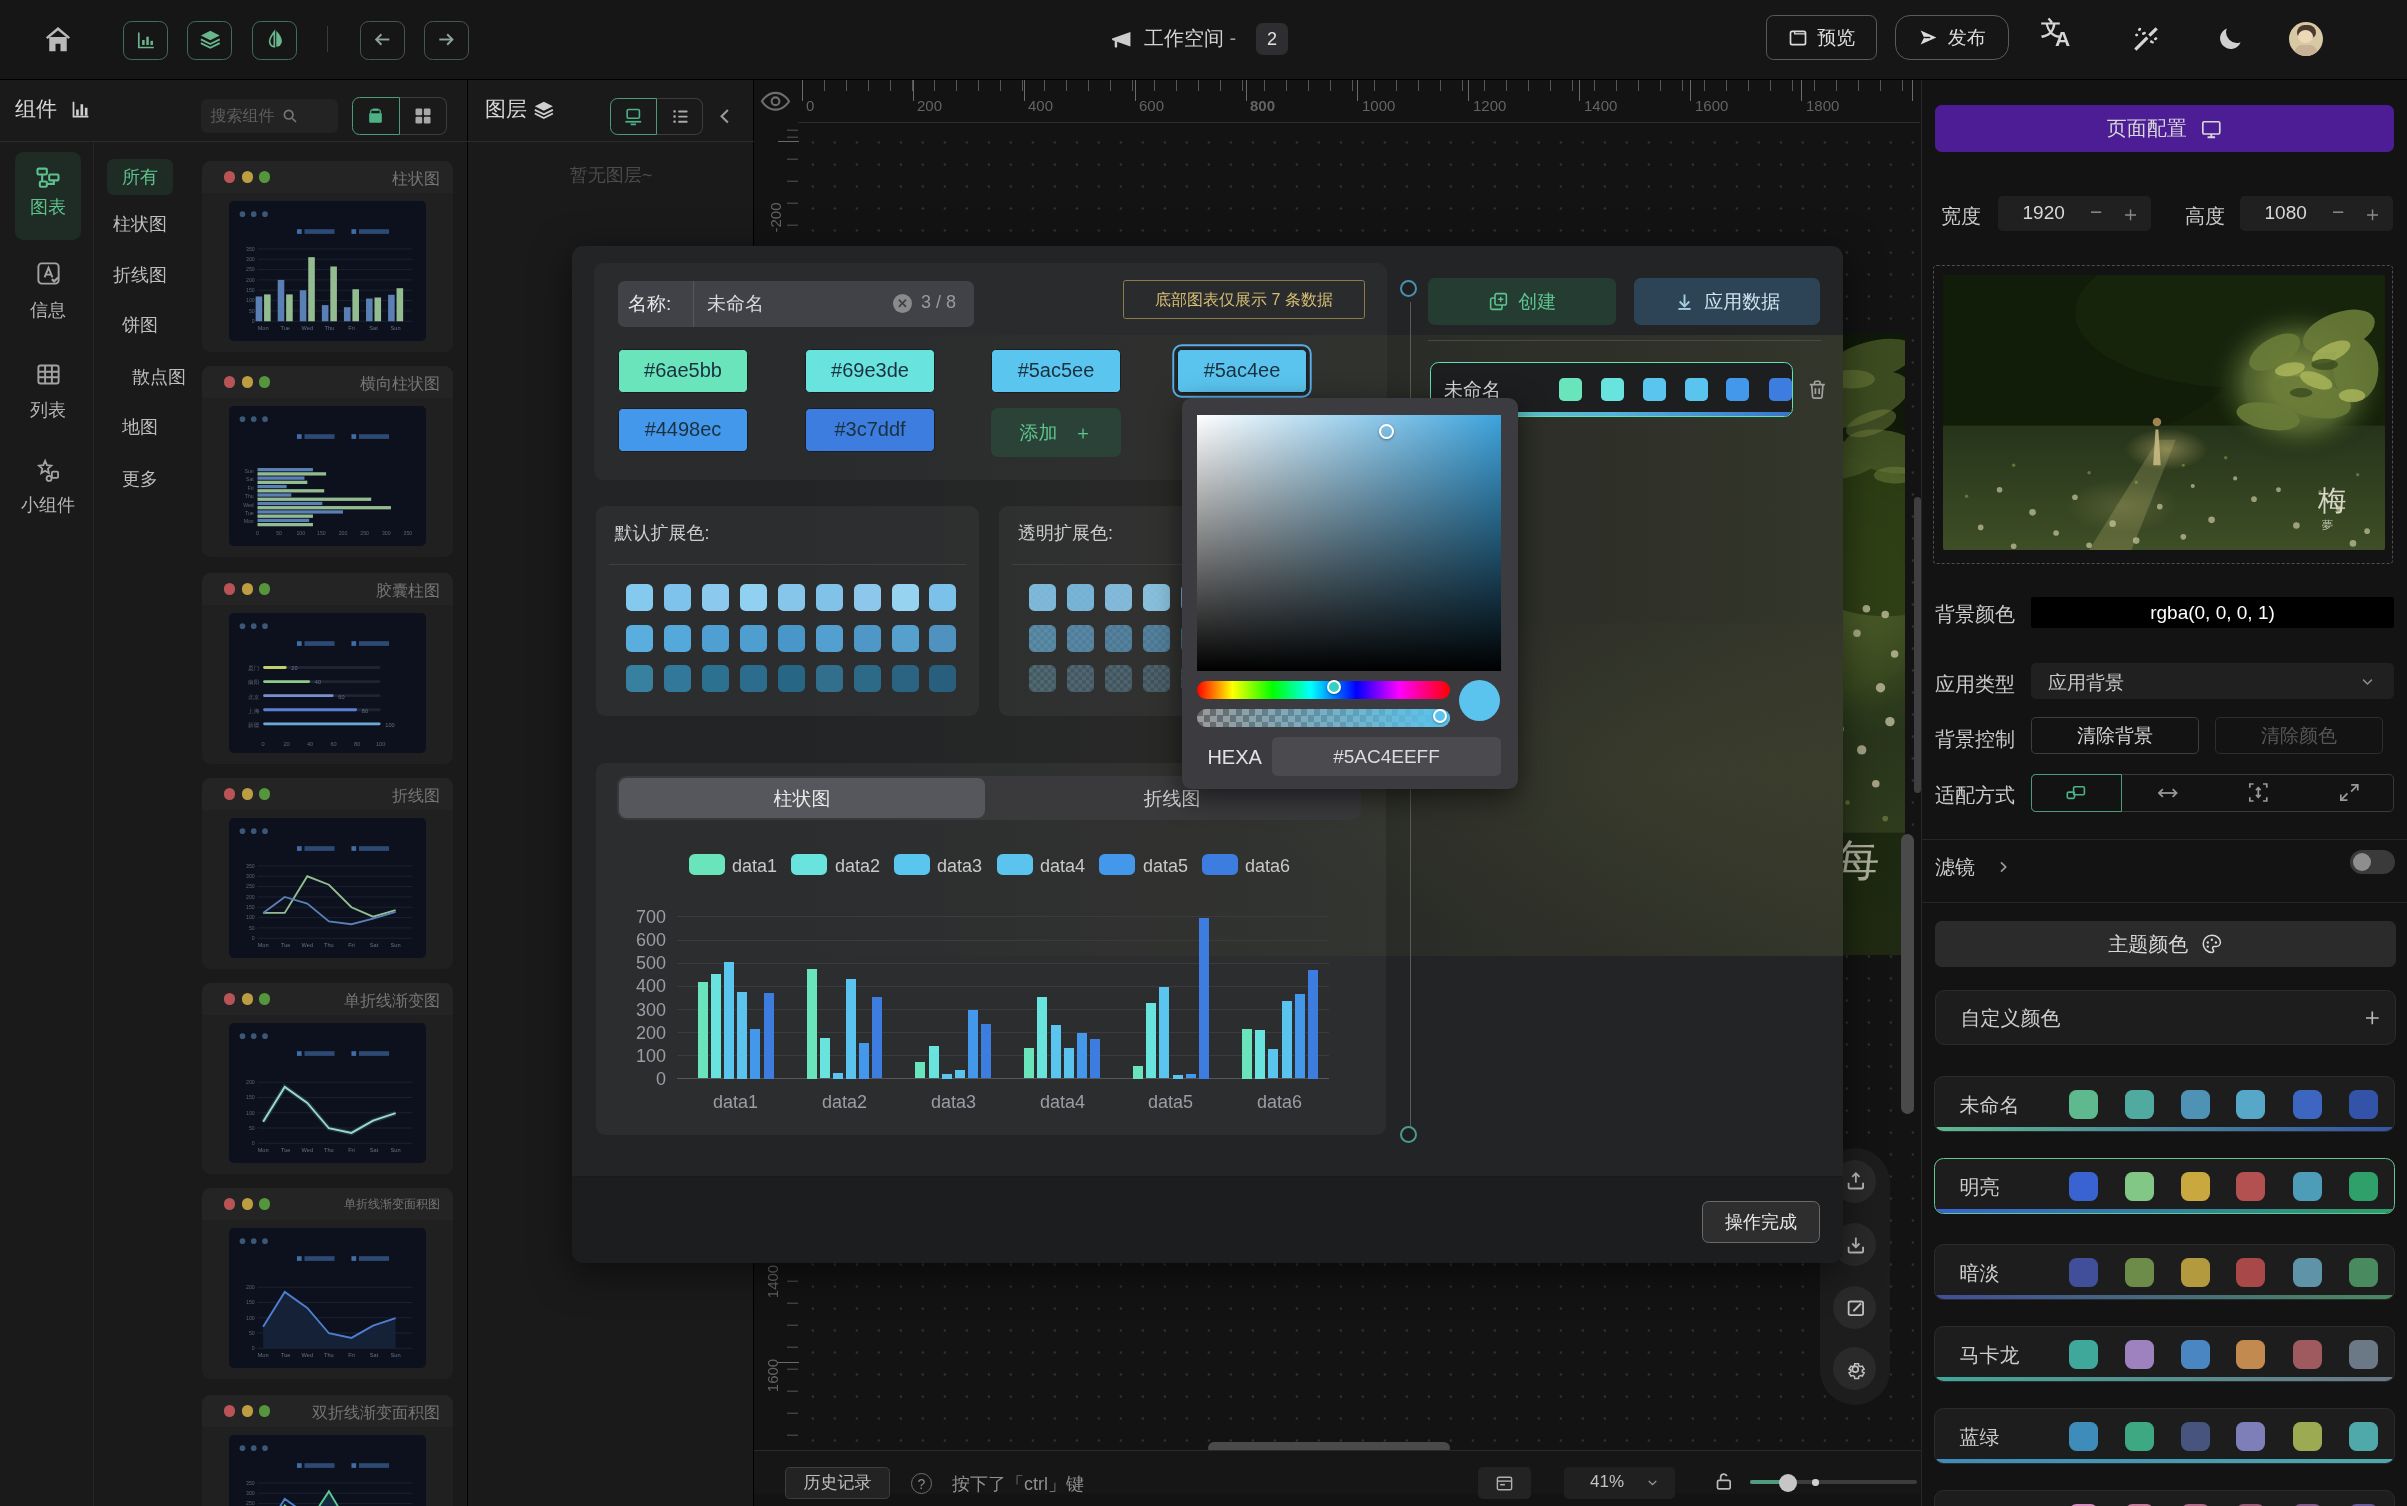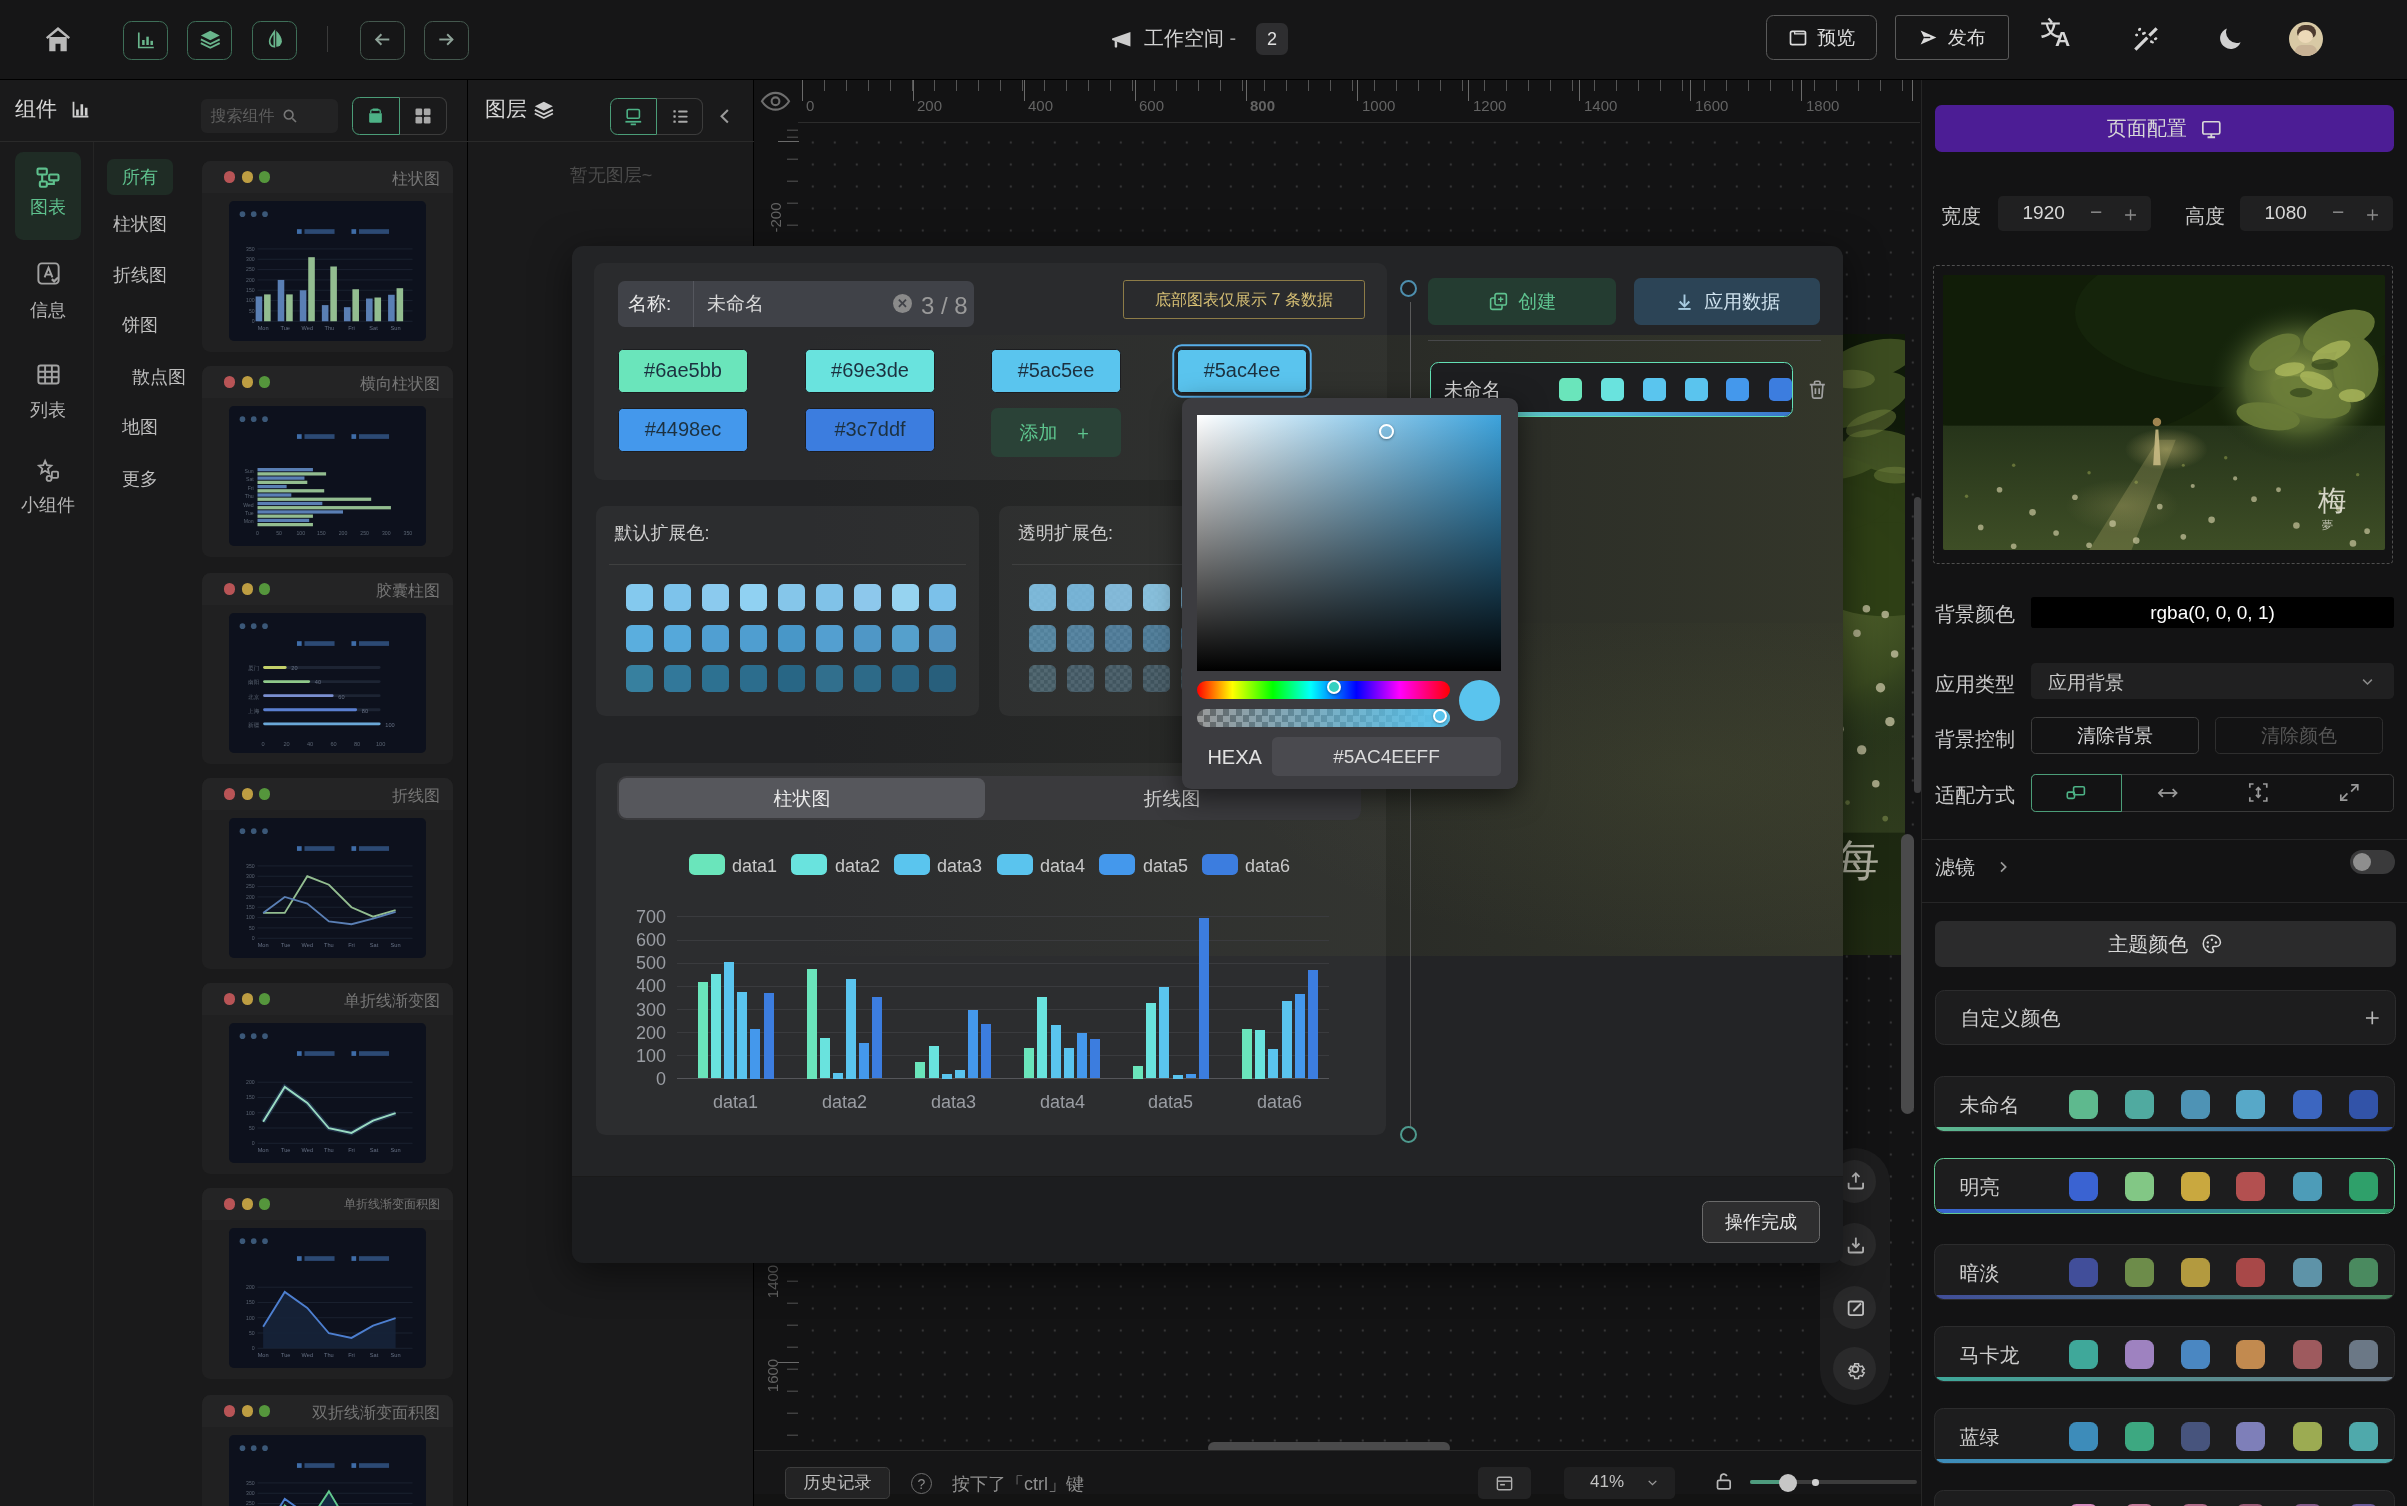--- a/index.html
+++ b/index.html
@@ -52,21 +52,21 @@
       <path d="M5 13.5l3 0.8V19a1.2 1.2 0 0 1-2.4 0v-5z"></path>
     </svg>
   <div class="abs" style="left:1144px;top:24.5px;font-size:20px;color:#d2d2d2;">工作空间 <span style="color:#9a9a9a">-</span></div>
   <div class="abs" style="left:1256px;top:22.6px;width:32px;height:32px;background:#2e2e30;border-radius:6.6px;color:#e0e0e0;font-size:18px;text-align:center;line-height:32px;">2</div>
 
   <div class="abs flex" style="left:1766px;top:15px;width:111px;height:45px;border:0.9px solid #5a5a5a;border-radius:7.5px;justify-content:center;color:#dcdcdc;font-size:19px;">
     <svg width="20" height="20" viewBox="0 0 24 24" fill="none" stroke="#dcdcdc" stroke-width="2" style="margin-right:9.4px">
         <rect x="3" y="4" width="18" height="16" rx="2"></rect>
         <path d="M8 4v3h13" stroke-width="1.5"></path>
       </svg>预览</div>
-  <div class="abs flex" style="left:1895px;top:15px;width:114px;height:45px;border:0.9px solid #5a5a5a;border-radius:3px;justify-content:center;color:#dcdcdc;font-size:19px;">
+  <div class="abs flex" style="left:1895px;top:15px;width:114px;height:45px;border:0.9px solid #5a5a5a;border-radius:15px;justify-content:center;color:#dcdcdc;font-size:19px;">
     <svg width="21" height="21" viewBox="0 0 24 24" fill="#dcdcdc" style="margin-right:8.5px">
         <path d="M3 4l18 8-18 8 4-8-4-8z"></path>
         <path d="M7 12h7" stroke="#161617" stroke-width="1.6"></path>
       </svg>发布</div>
   <div class="abs" style="left:2041px;top:13px;width:38px;height:43px;color:#d6d6d6;">
     <span class="abs" style="left:0;top:1.9px;font-size:20px;font-weight:bold;">文</span>
       <span class="abs" style="left:14px;top:14px;font-size:21px;font-weight:bold;">A</span>
     </div>
   <svg class="abs" style="left:2130px;top:22.6px" width="32" height="32" viewBox="0 0 24 24" fill="none" stroke="#d6d6d6" stroke-width="1.8">
       <path d="M14.5 9.5 20 4" stroke-width="2.4"></path>
@@ -596,21 +596,21 @@
   <div class="abs" style="left:231px;top:89px;width:1040px;height:621px;background:linear-gradient(90deg,rgba(95,102,50,0),rgba(95,102,50,0.11) 55%,rgba(100,108,52,0.19) 82%,rgba(104,112,54,0.24));"></div>
   <div class="abs" style="left:659px;top:377px;width:612px;height:333px;background:radial-gradient(ellipse at 75% 45%,rgba(135,145,70,0.10),rgba(0,0,0,0) 70%);"></div>
 
   <div class="abs" style="left:21.7px;top:17px;width:793px;height:217px;background:rgba(255,255,255,0.035);border-radius:9.4px;"></div>
 
   <div class="abs" style="left:46px;top:35px;width:356px;height:46px;background:#404248;border-radius:6.6px;"></div>
   <div class="abs" style="left:121px;top:35px;width:0.9px;height:46px;background:#55575e;"></div>
   <div class="abs" style="left:56px;top:45px;font-size:19px;color:#e8e8e8;">名称:</div>
   <div class="abs" style="left:135px;top:45px;font-size:19px;color:#d8d8d8;">未命名</div>
   <div class="abs" style="left:321px;top:48px;width:19px;height:19px;border-radius:50%;background:#8a8a8a;color:#404248;font-size:13px;text-align:center;line-height:19px;font-weight:bold;">✕</div>
-  <div class="abs" style="left:349px;top:46px;font-size:24px;color:#9a9a9a;">3 / 8</div>
+  <div class="abs" style="left:349px;top:46px;font-size:18px;color:#9a9a9a;">3 / 8</div>
 
   <div class="abs" style="left:551px;top:34px;width:242px;height:39px;border:0.9px solid #8d7c47;border-radius:2.8px;color:#d6bf74;font-size:16px;text-align:center;line-height:37px;">底部图表仅展示 7 条数据</div>
 <div class="abs" style="left:46px;top:103px;width:130px;height:44px;background:#6ae5bb;border-radius:4.7px;border:1.9px solid #1c1d20;color:#1c3140;font-size:20px;text-align:center;line-height:40px;">#6ae5bb</div>
     <div class="abs" style="left:233px;top:103px;width:130px;height:44px;background:#69e3de;border-radius:4.7px;border:1.9px solid #1c1d20;color:#1c3140;font-size:20px;text-align:center;line-height:40px;">#69e3de</div>
     <div class="abs" style="left:419px;top:103px;width:130px;height:44px;background:#5ac5ee;border-radius:4.7px;border:1.9px solid #1c1d20;color:#1c3140;font-size:20px;text-align:center;line-height:40px;">#5ac5ee</div>
     <div class="abs" style="left:605px;top:103px;width:130px;height:44px;background:#5ac4ee;border-radius:4.7px;border:1.9px solid #1c1d20;box-shadow:0 0 0 2.8px #232426,0 0 0 4.7px #58aee8;color:#1c3140;font-size:20px;text-align:center;line-height:40px;">#5ac4ee</div>
     <div class="abs" style="left:46px;top:162px;width:130px;height:44px;background:#4498ec;border-radius:4.7px;border:1.9px solid #1c1d20;color:#1c3140;font-size:20px;text-align:center;line-height:40px;">#4498ec</div>
     <div class="abs" style="left:233px;top:162px;width:130px;height:44px;background:#3c7ddf;border-radius:4.7px;border:1.9px solid #1c1d20;color:#1c3140;font-size:20px;text-align:center;line-height:40px;">#3c7ddf</div>
   <div class="abs" style="left:419px;top:162px;width:130px;height:49px;background:#2a4237;border-radius:6.6px;color:#5ec68f;font-size:19px;text-align:center;line-height:49px;">添加&nbsp;&nbsp;&nbsp;＋</div>
 <div class="abs" style="left:23.5px;top:260px;width:383px;height:210px;background:rgba(255,255,255,0.045);border-radius:9.4px;">

